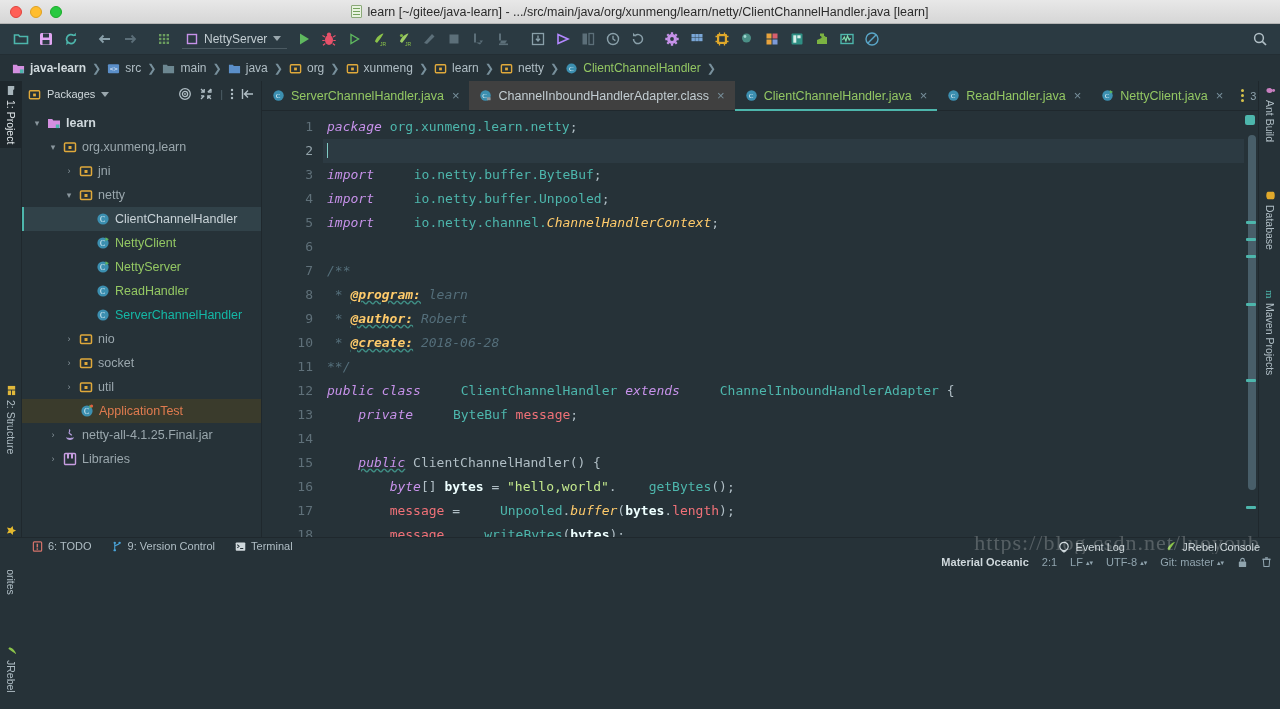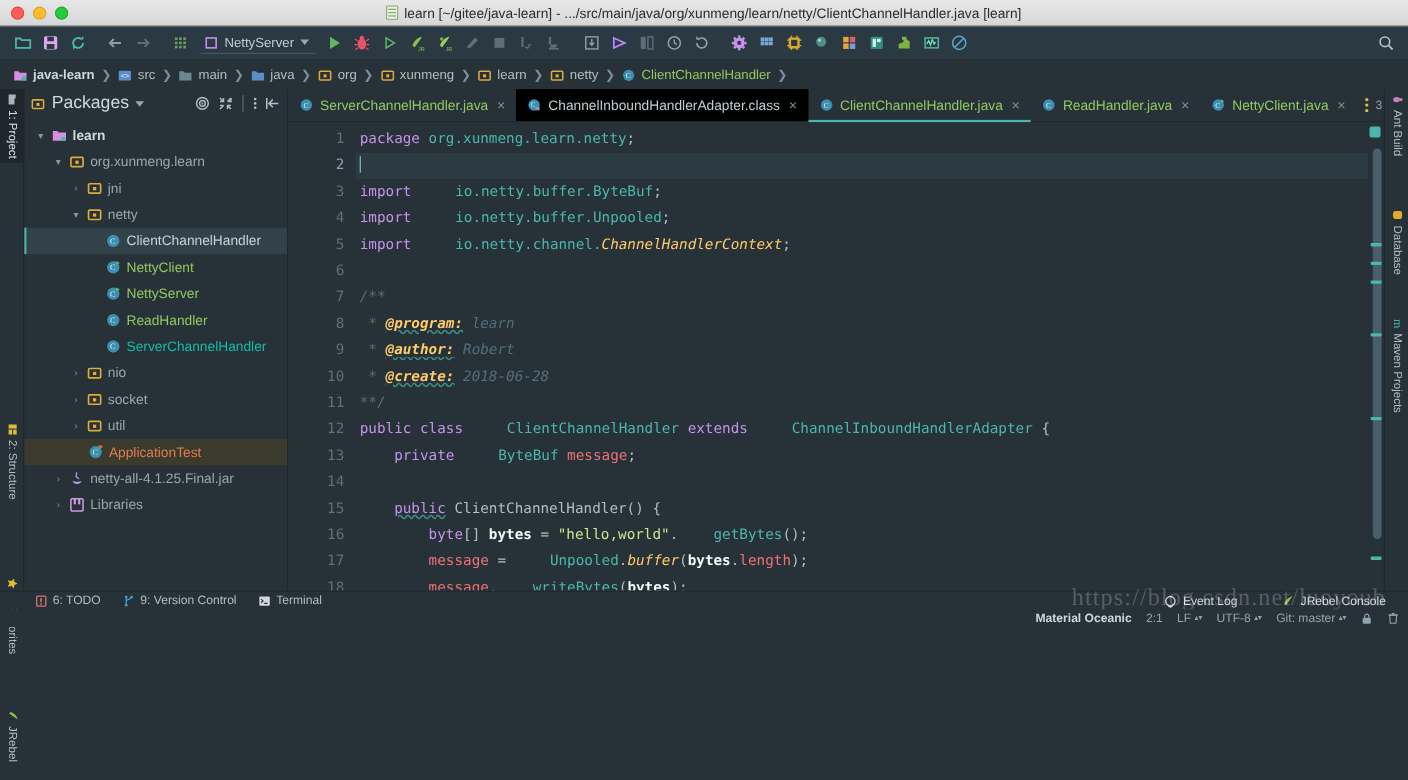--- a/index.html
+++ b/index.html
@@ -54,40 +54,40 @@
   .vtab{ position:absolute; left:0; width:22px; writing-mode:vertical-rl;
     font-size:10.5px; color:#b0bec5; display:flex; align-items:center; gap:4px;
     padding:4px 0; white-space:nowrap; }
   .vtab.sel{ background:#1e272c; color:#e0e6e9; }
   .vico{ flex:none; }
 
   
   .proj{ width:240px; background:#263238; flex:none; display:flex; flex-direction:column;
     border-right:1px solid #1f282d; }
   .proj-head{ height:26px; display:flex; align-items:center; padding:0 6px; gap:6px;
-    font-size:16px; color:#cfd8dc; }
+    font-size:11px; color:#cfd8dc; }
   .proj-head .ph-title{ display:flex;align-items:center; gap:6px; }
   .ph-actions{ margin-left:auto; display:flex; align-items:center; gap:7px; }
   .tree{ flex:1; overflow:hidden; padding-top:4px; font-size:12.5px; }
   .row{ height:24px; display:flex; align-items:center; gap:5px; color:#9aa7ad;
     position:relative; padding-right:4px; }
   .row .arrow{ width:10px; text-align:center; color:#8a979e; font-size:9px; flex:none;}
   .row .lbl{ white-space:nowrap; }
   .row.sel{ background:#314249; }
   .row.sel::before{ content:""; position:absolute; left:0; top:0; bottom:0; width:2px;
     background:#4db6ac; }
   .row.selTest{ background:#3a3b2c; }
 
   
   .editor{ flex:1; display:flex; flex-direction:column; min-width:0; background:#263238; }
   .tabs{ height:30px; display:flex; align-items:stretch; background:#263238;
     border-bottom:1px solid #1f282d; font-size:12.5px; }
   .etab{ display:flex; align-items:center; gap:6px; padding:0 10px; color:#93c763;
     position:relative; white-space:nowrap; }
-  .etab.cls{ background:#000000; color:#c2cdd2; }
+  .etab.cls{ background:#404040; color:#c2cdd2; }
   .etab.active{ color:#93c763; }
   .etab.active::after{ content:""; position:absolute; left:0; right:0; bottom:-1px;
     height:2px; background:#4db6ac; }
   .xbtn{ color:#78909c; font-size:13px; margin-left:2px; }
   .tabs-right{ margin-left:auto; display:flex; align-items:center; gap:6px; padding:0 8px;
     color:#90a4ae; font-size:11px; }
   .dots{ display:flex; flex-direction:column; gap:2px; }
   .dots i{ width:3px;height:3px;background:#d6c24a;border-radius:50%;display:block; }
 
   .code-wrap{ flex:1; display:flex; position:relative; overflow:hidden;
@@ -97,21 +97,21 @@
   .gln{ height:24px; line-height:24px; padding-right:9px; }
   .gln.cur{ color:#93a3aa; }
   .codecol{ flex:1; position:relative; padding-top:4px; overflow:hidden;
     border-left:1px solid #31404700; }
   .cline{ height:24px; line-height:24px; white-space:pre; padding-left:4px; color:#b0bec5; }
   .cline.cur{ background:#2c3a42; }
   .caret-bar{ display:inline-block; width:1px; height:15px; background:#80cbc4;
     vertical-align:-3px; }
 
   
-  .kw{ color:#c792ea; }
+  .kw{ color:#c792ea; font-style:italic; }
   .id{ color:#b0bec5; }
   .ty{ color:#4db6ac;margin-left:32px; }
   .tyi{ color:#ffcb6b; font-style:italic; }
   .fld{ color:#f07178; }
   .str{ color:#c3e88d; }
   .cmt{ color:#546e7a; font-style:italic; }
   .jdoc-tag{ color:#ffcb6b; font-weight:bold; font-style:italic; text-decoration:underline;
     text-decoration-style:wavy; text-decoration-color:#3f8f85; }
   .pkgid{ color:#4db6ac; }
   .ann{ color:#4db6ac; }

